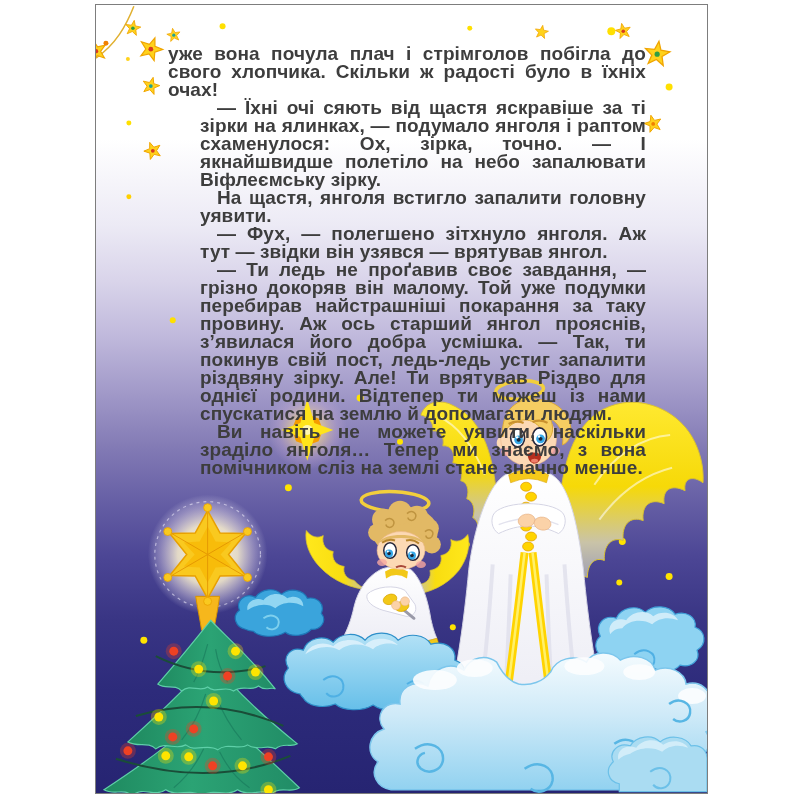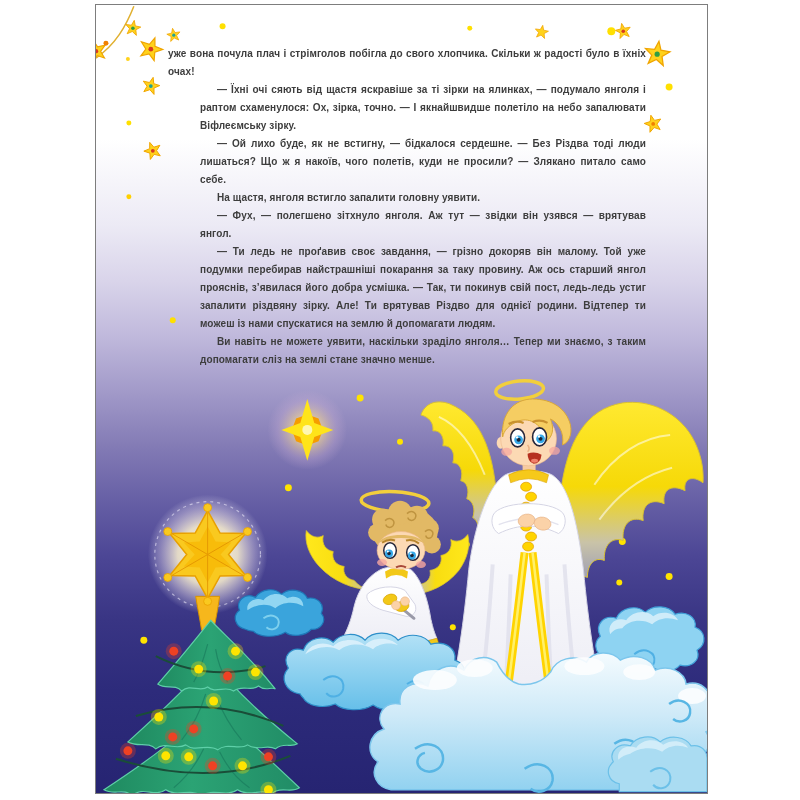--- a/index.html
+++ b/index.html
@@ -16,21 +16,21 @@
       #837bb5 56%,
       #665fa5 63%,
       #4c4695 70%,
       #393584 78%,
       #2d2b7b 87%,
       #262472 100%);
   }
   .illustration-svg{position:absolute;left:0;top:0;width:100%;height:100%;display:block;}
   .story{
     position:absolute;left:72px;top:40px;width:478px;z-index:2;
-    color:#3d3d3d;font-size:10px;line-height:18px;font-weight:bold;
+    color:#3d3d3d;font-size:19px;line-height:18px;font-weight:bold;
     text-align:justify;letter-spacing:0.1px;
   }
   .story p{margin:0;}
   .story p.indent{text-indent:17px;margin-left:32px;}
 </style>
 </head>
 <body>
 
 <div class="book-page">
 
@@ -398,20 +398,19 @@
         <circle cx="33" cy="117" r="2.5"></circle>
         <circle cx="33" cy="191" r="2.5" fill="#ffd000"></circle>
         <circle cx="77" cy="315" r="3"></circle>
       </g>
     </g>
   </svg>
 
   <div class="story">
     <p>уже вона почула плач і стрімголов побігла до свого хлопчика. Скільки ж радості було в їхніх очах!</p>
     <p class="indent">— Їхні очі сяють від щастя яскравіше за ті зірки на ялинках, — подумало янголя і раптом схаменулося: Ох, зірка, точно. — І якнайшвидше полетіло на небо запалювати Віфлеємську зірку.</p>
-    <p class="indent">— Ой лихо буде, як не встигну, — бідкалося сердешне. — Без Різдва тоді люди лишаться? Що ж я накоїв, чого полетів, куди не просили? — Злякано питало само себе.</p>
     <p class="indent">На щастя, янголя встигло запалити головну уявити.</p>
     <p class="indent">— Фух, — полегшено зітхнуло янголя. Аж тут — звідки він узявся — врятував янгол.</p>
     <p class="indent">— Ти ледь не проґавив своє завдання, — грізно докоряв він малому. Той уже подумки перебирав найстрашніші покарання за таку провину. Аж ось старший янгол прояснів, з’явилася його добра усмішка. — Так, ти покинув свій пост, ледь-ледь устиг запалити різдвяну зірку. Але! Ти врятував Різдво для однієї родини. Відтепер ти можеш із нами спускатися на землю й допомагати людям.</p>
-    <p class="indent">Ви навіть не можете уявити, наскільки зраділо янголя… Тепер ми знаємо, з таким допомагати сліз на землі стане значно менше.</p>
+    <p class="indent">Ви навіть не можете уявити, наскільки зраділо янголя… Тепер ми знаємо, з вона помічником сліз на землі стане значно менше.</p>
   </div>
 
 </div>
 
 </body></html>

